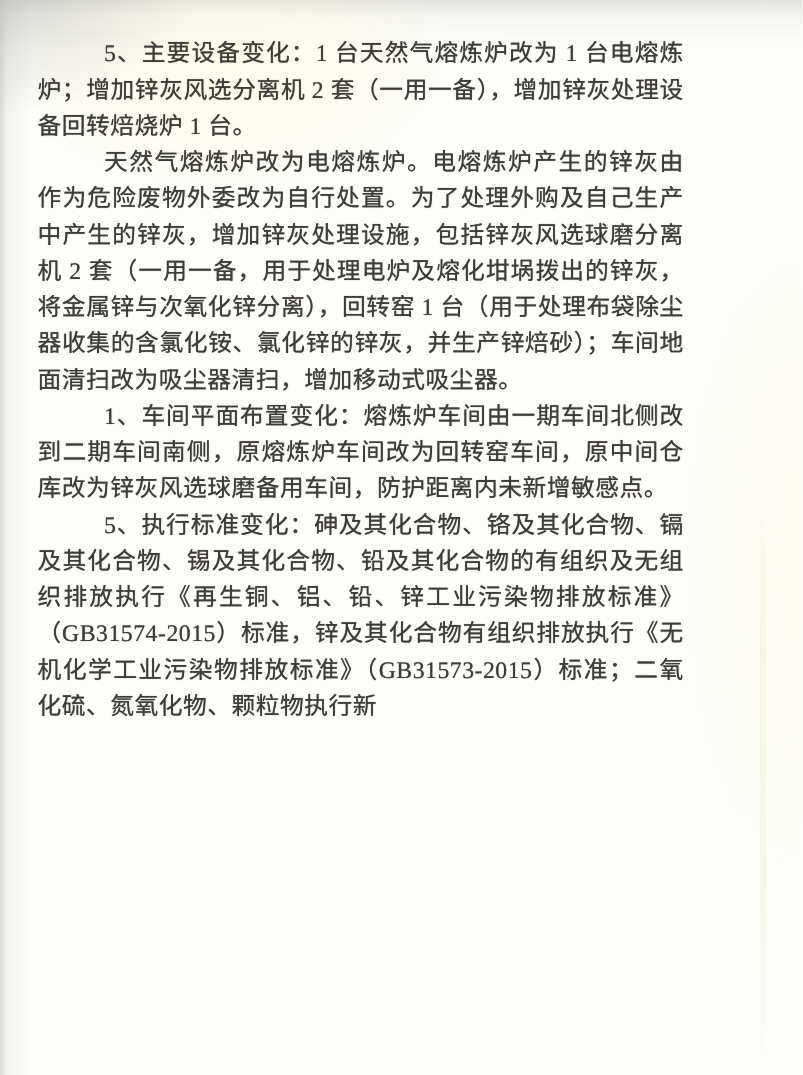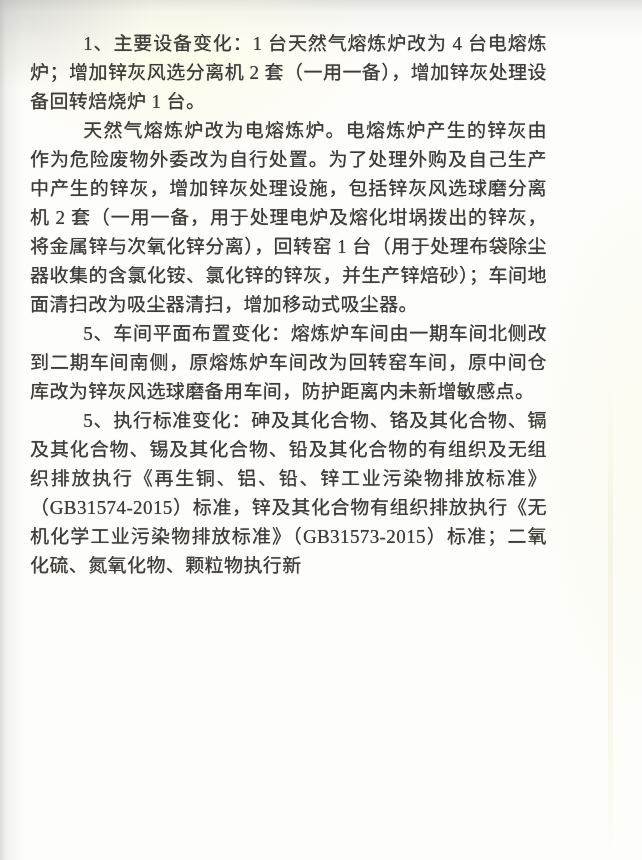--- a/index.html
+++ b/index.html
@@ -54,17 +54,17 @@
     text-indent: 2.8em;
   }
 </style>
 </head>
 <body>
 
 <div class="scan-shading"></div>
 <div class="scan-streak"></div>
 
 <div class="text-block">
-  <p>1、主要设备变化：1 台天然气熔炼炉改为 4 台电熔炼炉；增加锌灰风选分离机 2 套（一用一备），增加锌灰处理设备回转焙烧炉 1 台。</p>
+  <p>5、主要设备变化：1 台天然气熔炼炉改为 1 台电熔炼炉；增加锌灰风选分离机 2 套（一用一备），增加锌灰处理设备回转焙烧炉 1 台。</p>
   <p>天然气熔炼炉改为电熔炼炉。电熔炼炉产生的锌灰由作为危险废物外委改为自行处置。为了处理外购及自己生产中产生的锌灰，增加锌灰处理设施，包括锌灰风选球磨分离机 2 套（一用一备，用于处理电炉及熔化坩埚拨出的锌灰，将金属锌与次氧化锌分离），回转窑 1 台（用于处理布袋除尘器收集的含氯化铵、氯化锌的锌灰，并生产锌焙砂）；车间地面清扫改为吸尘器清扫，增加移动式吸尘器。</p>
-  <p>5、车间平面布置变化：熔炼炉车间由一期车间北侧改到二期车间南侧，原熔炼炉车间改为回转窑车间，原中间仓库改为锌灰风选球磨备用车间，防护距离内未新增敏感点。</p>
+  <p>1、车间平面布置变化：熔炼炉车间由一期车间北侧改到二期车间南侧，原熔炼炉车间改为回转窑车间，原中间仓库改为锌灰风选球磨备用车间，防护距离内未新增敏感点。</p>
   <p>5、执行标准变化：砷及其化合物、铬及其化合物、镉及其化合物、锡及其化合物、铅及其化合物的有组织及无组织排放执行《再生铜、铝、铅、锌工业污染物排放标准》（GB31574-2015）标准，锌及其化合物有组织排放执行《无机化学工业污染物排放标准》（GB31573-2015）标准；二氧化硫、氮氧化物、颗粒物执行新</p>
 </div>
 
 </body></html>

